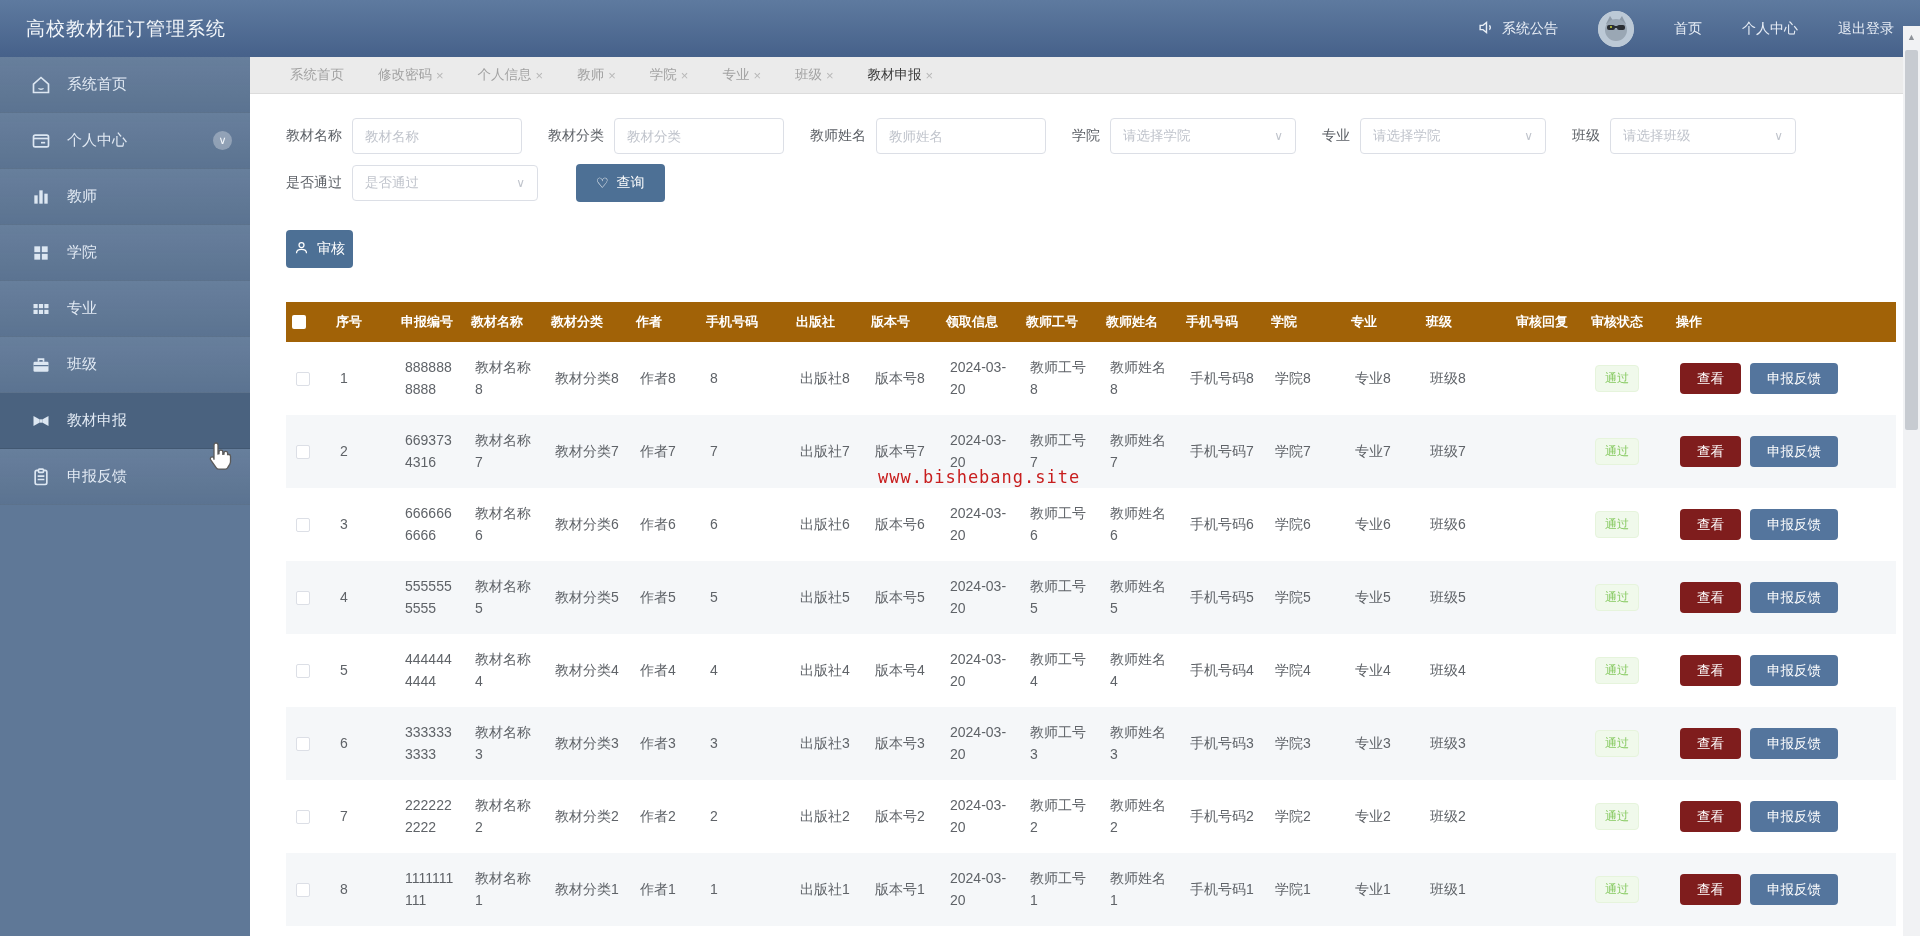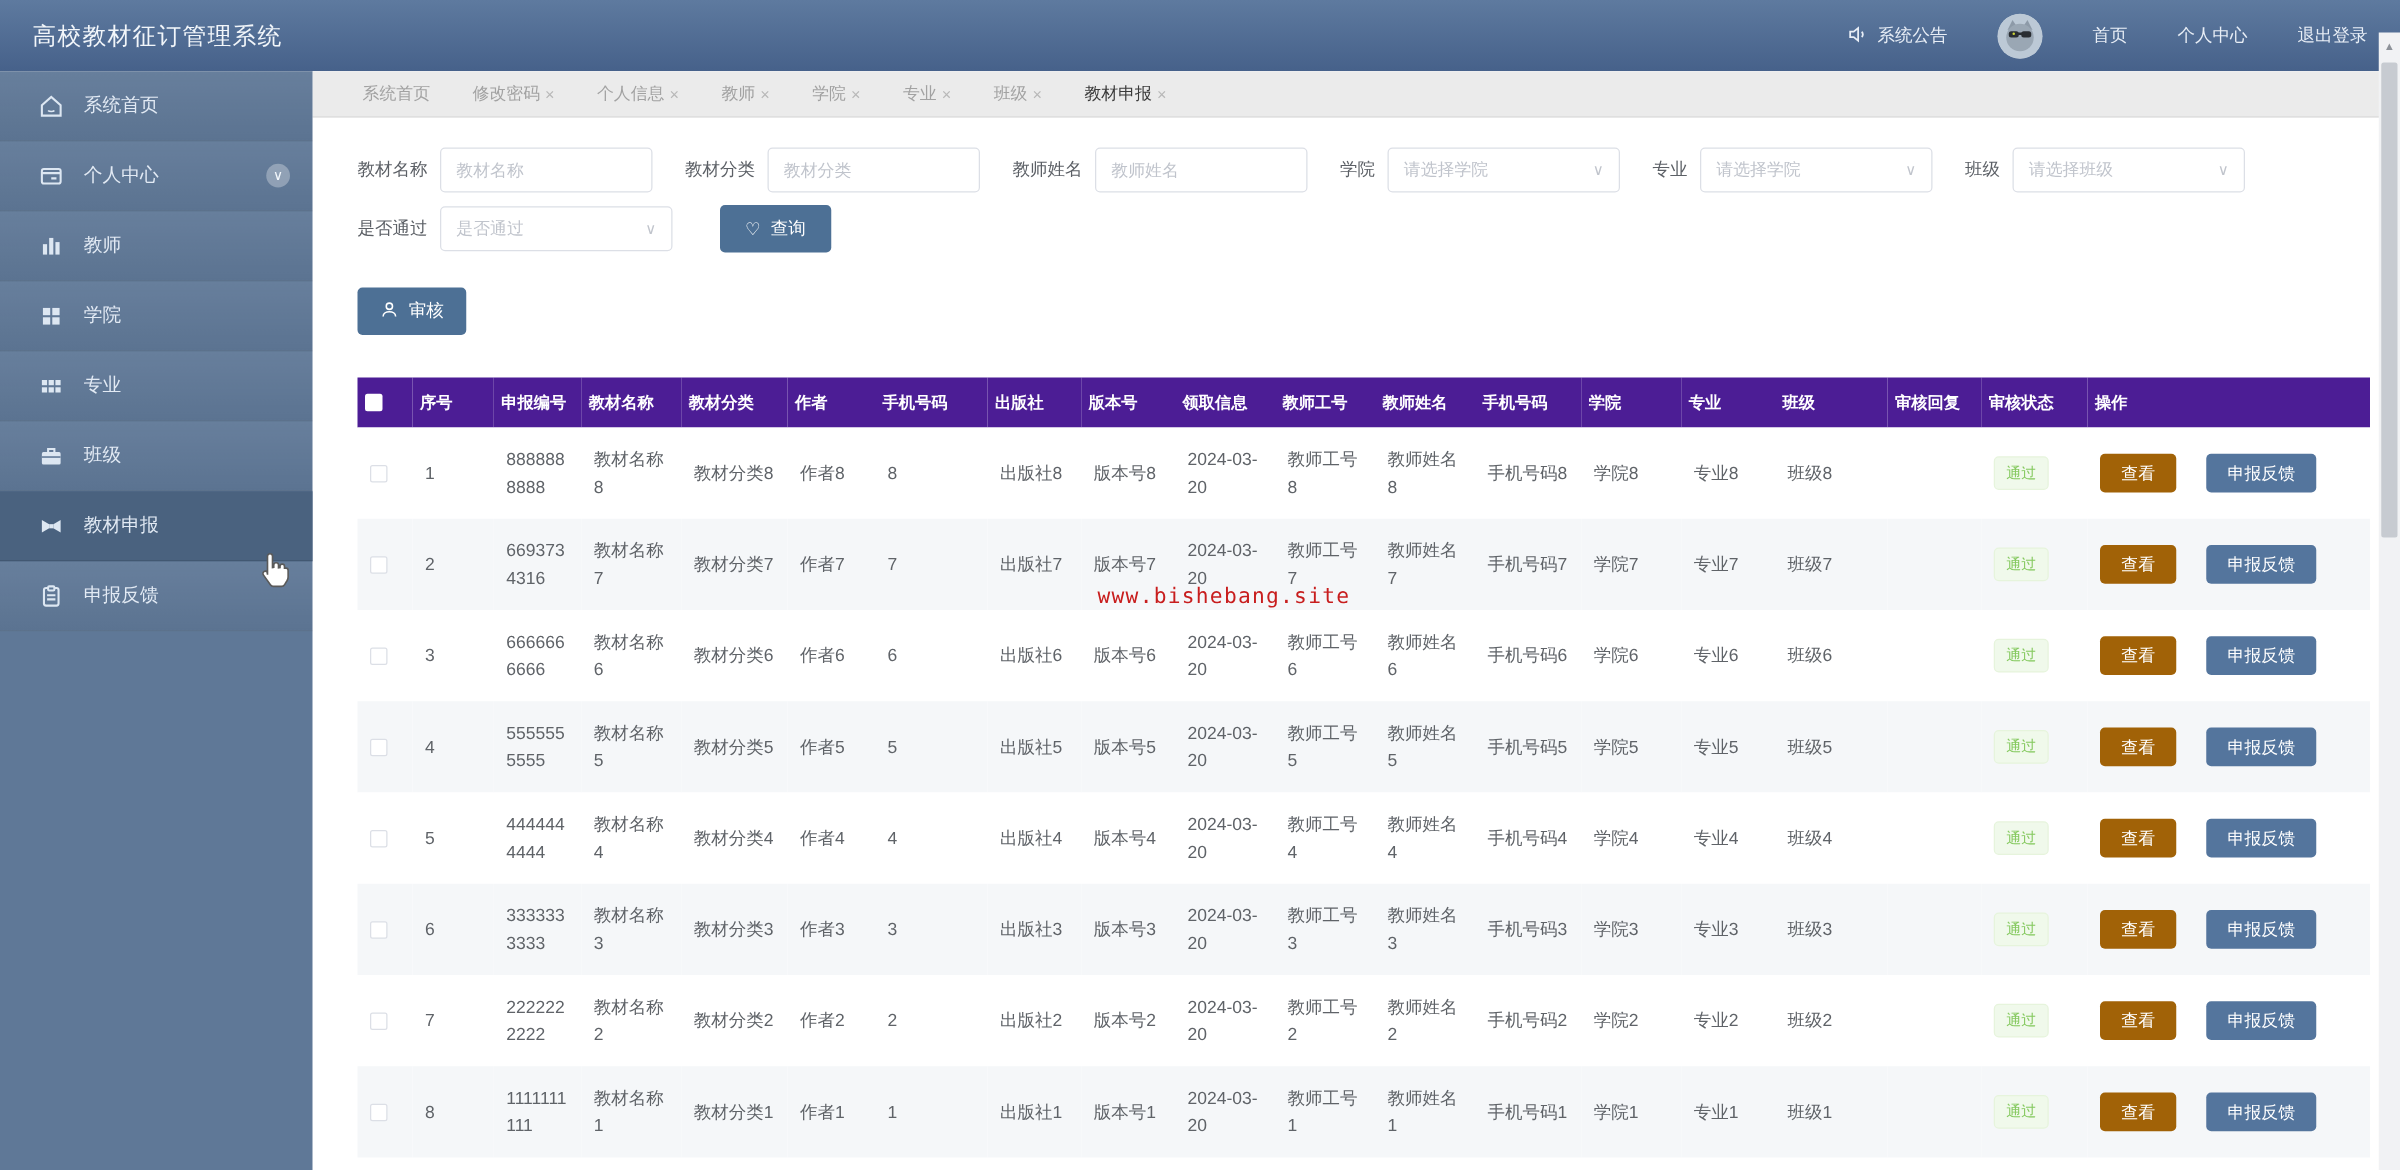--- a/index.html
+++ b/index.html
@@ -38,33 +38,33 @@
   .field { display:flex; align-items:center; margin-right:26px; }
   .field label { font-size:14px; color:#5c6066; margin-right:10px; white-space:nowrap; }
   .f-input, .f-select { height:36px; border:1px solid #dcdfe6; border-radius:4px; background:#fff; font-size:13.5px; padding:0 12px; color:#606266; }
   .f-input { width:170px; }
   .f-input::placeholder { color:#c0c4cc; }
   .f-select { width:186px; display:flex; align-items:center; justify-content:space-between; color:#c0c4cc; cursor:pointer; }
   .f-select .caret { color:#c0c4cc; font-size:12px; }
   .btn { border:none; border-radius:4px; color:#fff; cursor:pointer; display:inline-flex; align-items:center; justify-content:center; gap:8px; font-family:inherit; }
   .btn-steel { background:#4d7095; }
   .query-btn { height:38px; padding:0 20px; font-size:14px; margin-left:12px; }
-  .audit-btn { height:38px; padding:0 18px; font-size:14px; margin-top:28px; }
+  .audit-btn { height:38px; padding:0 8px; font-size:14px; margin-top:28px; }
 
   
   table { border-collapse:collapse; table-layout:fixed; width:1600px; margin-top:34px; font-size:14px; color:#5f6368; }
-  thead th { background:#4c1d95; color:#fff; font-weight:bold; height:40px; text-align:left; padding:0 6px; font-size:13px; white-space:nowrap; }
+  thead th { background:#a16207; color:#fff; font-weight:bold; height:40px; text-align:left; padding:0 6px; font-size:13px; white-space:nowrap; }
   tbody tr { height:73px; background:#fff; }
   tbody tr:nth-child(even) { background:#f5f7f9; }
   tbody td { padding:0 10px; vertical-align:middle; word-break:break-all; line-height:1.55; }
   .cb { width:14px; height:14px; border:1px solid #dcdfe6; border-radius:2px; background:#fff; cursor:pointer; }
   .cb.hdr { border:none; }
   .badge { display:inline-block; background:#f0f9eb; color:#85c95f; border:1px solid #e6f4dc; border-radius:4px; padding:3px 9px; font-size:12px; }
   .op-btn { height:31px; padding:0 17px; font-size:13.5px; }
-  .btn-green { background:#a16207; margin-right:24px; }
+  .btn-green { background:#7f1d1d; margin-right:9px; }
   .btn-blue { background:#54759d; }
 
   
   .watermark { position:absolute; left:878px; top:467px; font-family:"DejaVu Sans Mono","Liberation Mono",monospace; font-size:17px; color:#c81e1e; letter-spacing:1px; pointer-events:none; }
   .cursor { position:absolute; left:207px; top:441px; pointer-events:none; }
   .scrollbar { position:absolute; right:0; top:26px; bottom:0; width:17px; background:#f1f2f4; }
   .sb-arrow { width:100%; text-align:center; color:#8d9299; font-size:9px; padding-top:6px; }
   .sb-thumb { position:absolute; left:2px; right:2px; top:24px; height:380px; background:#c7cbd1; border-radius:2px; }
 </style>
 </head>

